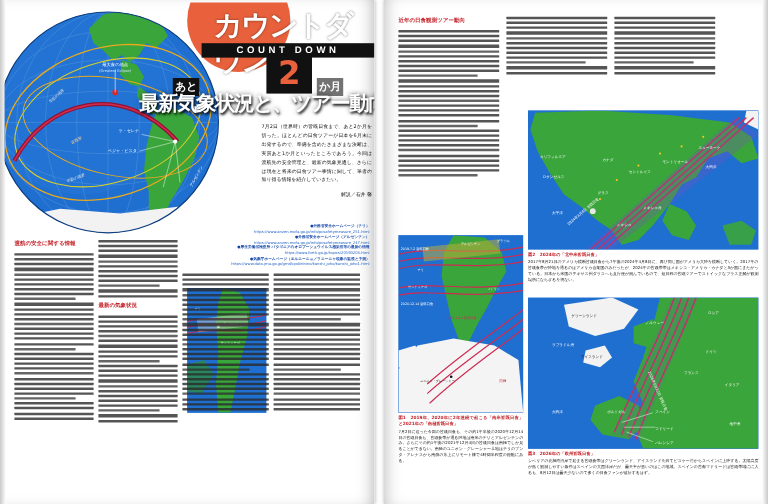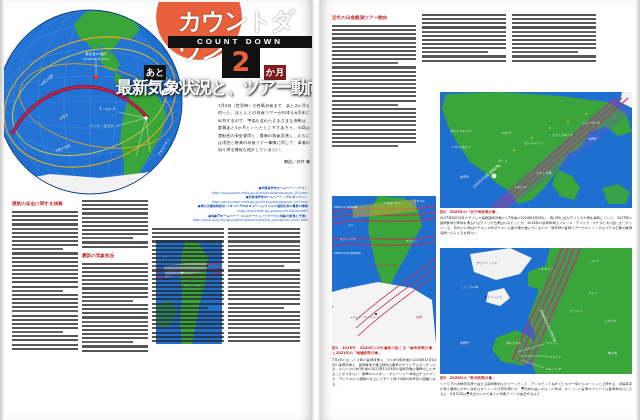--- a/index.html
+++ b/index.html
@@ -44,21 +44,21 @@
     letter-spacing:-1px;white-space:nowrap;line-height:18px;
     text-shadow:0 1px 2px rgba(0,0,0,.6);}
   .date-yellow .small{font-size:9px;}
   .date-yellow .w{color:#ffffff;}
   .ato{position:absolute;left:22px;top:17px;color:#fff;font-size:9px;font-weight:bold;
     background:#111;padding:1px 2px;}
   .numbox{position:absolute;left:100px;top:-2px;width:38px;height:32px;background:#111;}
   .numbox b{display:block;color:#e8613c;font-size:27px;line-height:31px;text-align:center;
     font-family:"DejaVu Sans",sans-serif;}
   .kagetsu{position:absolute;left:142px;top:17px;color:#fff;font-size:9px;font-weight:bold;
-    background:#7f1d1d;padding:1px 2px;}
+    background:#737373;padding:1px 2px;}
   .subttl{position:absolute;left:112px;top:75px;width:196px;color:#fff;font-size:17px;
     font-weight:bold;letter-spacing:-1.2px;white-space:nowrap;line-height:20px;
     text-shadow:1px 1px 2px rgba(0,0,0,.85),0 0 4px rgba(0,0,0,.6);
     font-family:"DejaVu Sans",sans-serif;}
 
   .lede{position:absolute;left:214px;top:100px;width:92px;}
   .lede p{margin:0;font-size:4.1px;line-height:7.4px;color:#111;text-align:justify;
     font-family:"DejaVu Sans",sans-serif;}
   .lede .sig{text-align:right;margin-top:4px;}
 

